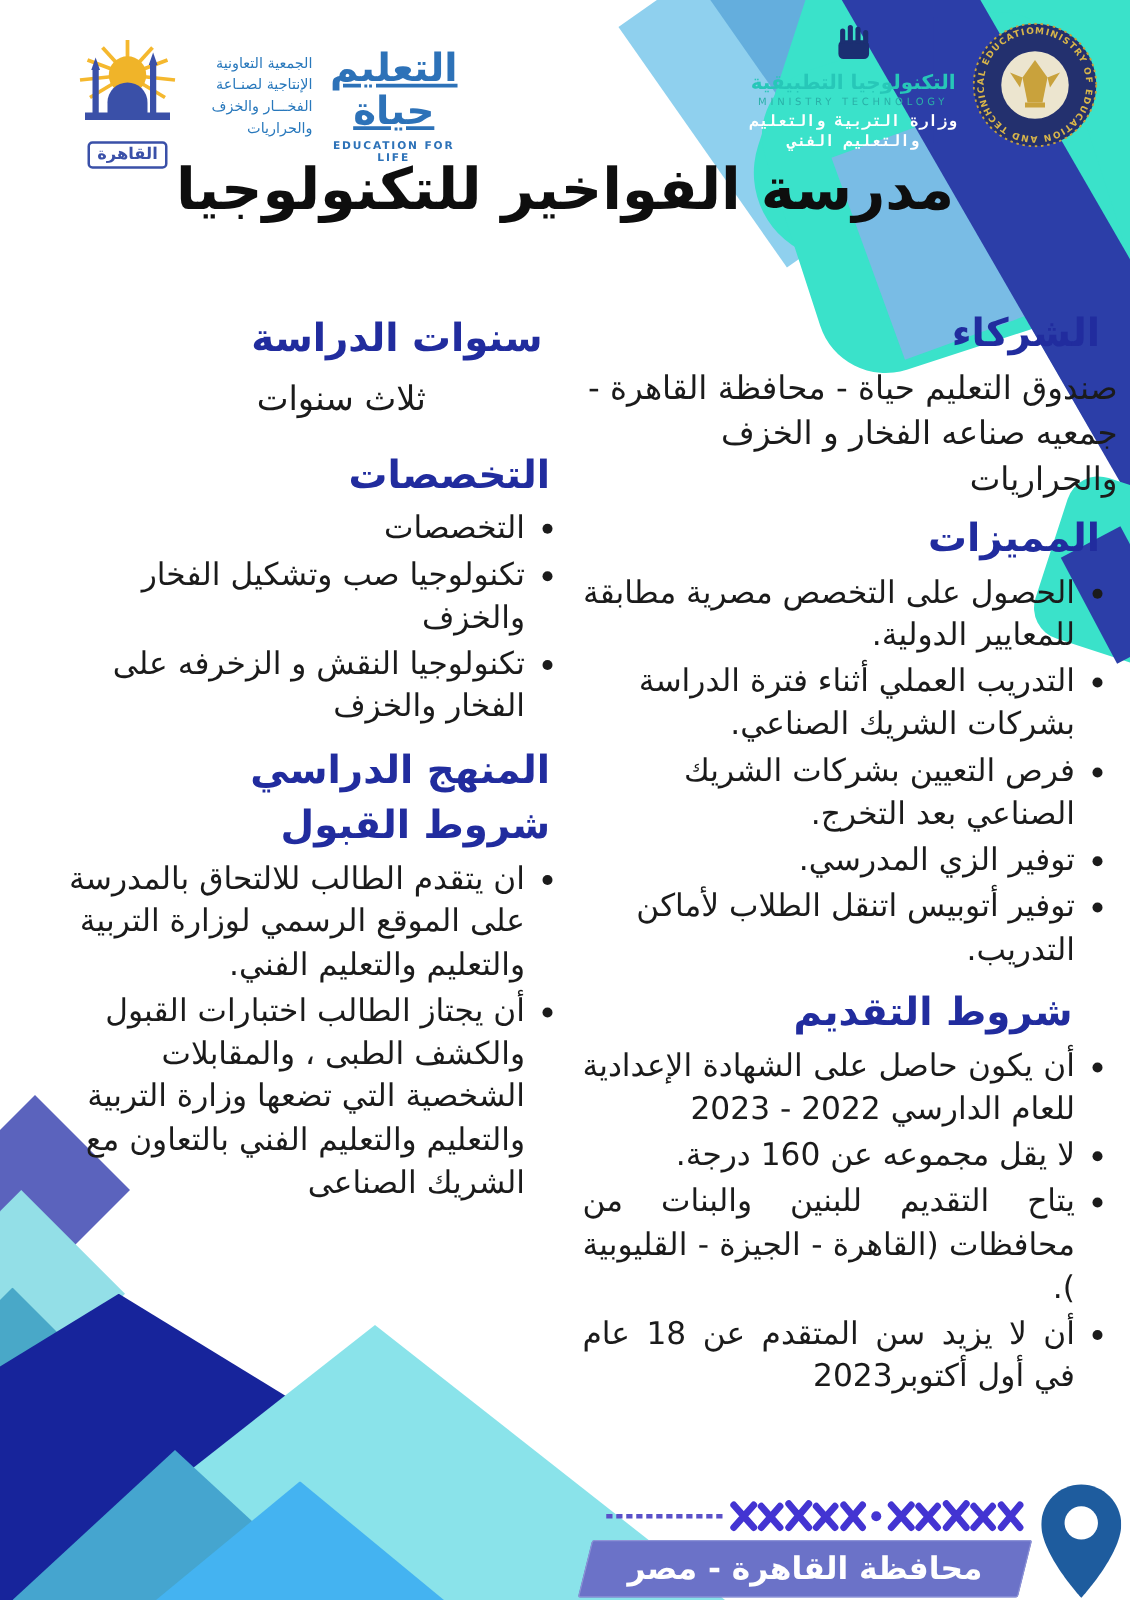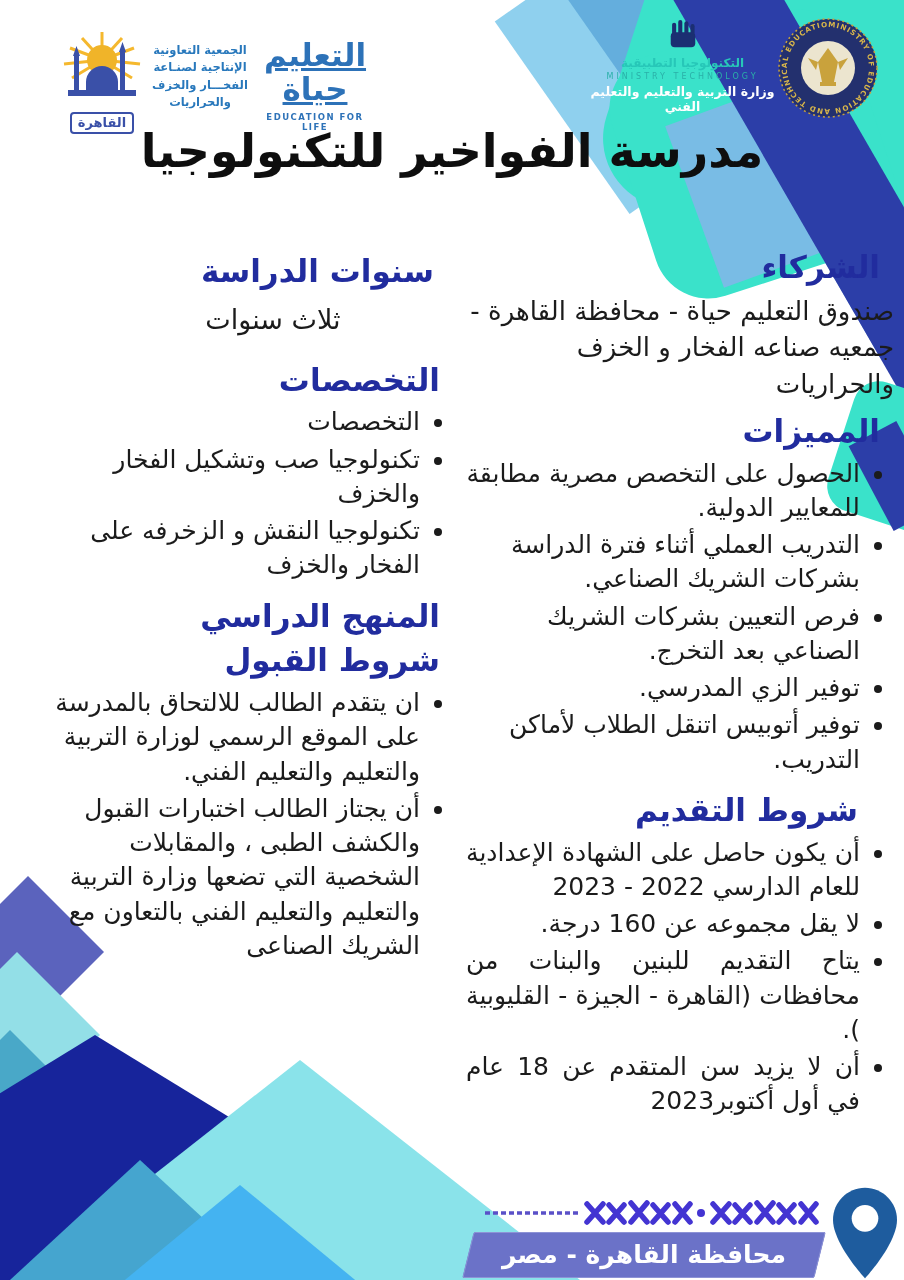--- a/index.html
+++ b/index.html
@@ -27,29 +27,29 @@
   .dm-navy-big{left:-305px;top:1035px;width:800px;height:490px;background:#17249b;}
   .dm-cyan-big{left:20px;top:1060px;width:560px;height:440px;background:#8ae3ea;}
   .dm-midblue{left:10px;top:1160px;width:260px;height:240px;background:#45a5cf;}
   .dm-brightblue{left:40px;top:1185px;width:400px;height:330px;background:#44b3f1;}
   .hdr-divider{left:747px;top:14px;width:3px;height:100px;background:#2c3ea8;z-index:2;}
   
   .logo{z-index:3;}
   .cairo-logo{left:60px;top:30px;width:84px;text-align:center;}
   .cairo-label{display:inline-block;border:2px solid #3a50a8;border-radius:4px;padding:0 6px;
     color:#3a50a8;font-size:13px;font-weight:bold;line-height:18px;margin-top:-6px;}
-  .assoc-logo{left:150px;top:42px;width:100px;color:#2878bc;font-size:11.5px;font-weight:bold;
-    line-height:1.5;text-align:center;direction:rtl;}
+  .assoc-logo{left:150px;top:42px;width:100px;color:#2878bc;font-size:11.5px;font-weight:normal;
+    line-height:1.5;direction:rtl;}
   .efl-logo{left:255px;top:38px;width:120px;text-align:center;direction:rtl;}
   .efl-ar{color:#2d72b8;font-size:31px;font-weight:bold;line-height:1.1;letter-spacing:-1px;text-decoration:underline;}
   .efl-en{color:#2d72b8;font-size:8.5px;font-weight:bold;letter-spacing:1.5px;margin-top:6px;}
   .atech-logo{left:585px;top:20px;width:195px;text-align:center;direction:rtl;}
-  .atech-ar{color:#27c7b8;font-size:12px;font-weight:bold;margin-top:2px;}
+  .atech-ar{color:#27c7b8;font-size:16px;font-weight:bold;margin-top:2px;}
   .atech-en{color:#2ab0a8;font-size:8px;letter-spacing:3px;margin-top:2px;}
-  .atech-min{color:#ffffff;font-size:12.5px;font-weight:bold;margin-top:3px;}
+  .atech-min{color:#ffffff;font-size:12.5px;font-weight:bold;margin-top:3px;font-family:Liberation Mono, monospace;}
   .emblem{left:778px;top:18px;width:100px;height:100px;}
   
   .title{left:0;top:124px;width:100%;text-align:center;z-index:3;
     font-size:46px;font-weight:800;color:#0e0e0e;line-height:1.18;direction:rtl;}
   
   .col{z-index:3;direction:rtl;}
   .col-right{right:10px;top:248px;width:428px;}
   .col-left{left:52px;top:252px;width:402px;}
   h2.sec{color:#212c9e;font-size:31px;font-weight:bold;margin:0 0 6px 0;text-align:right;line-height:1.25;}
   .m-right-14{padding-right:14px;}

